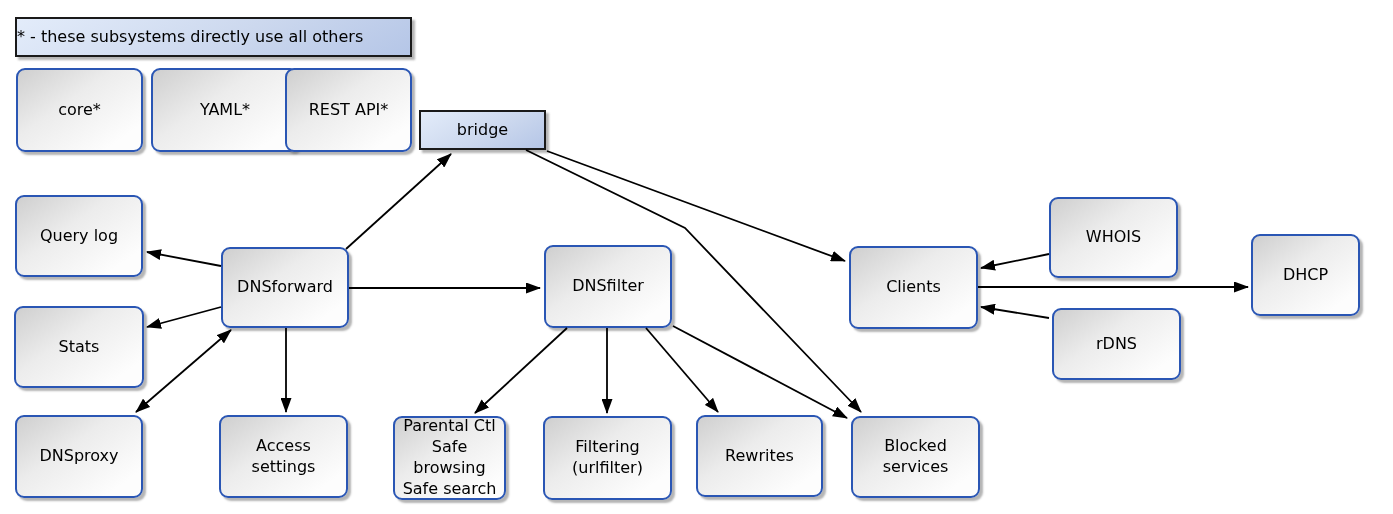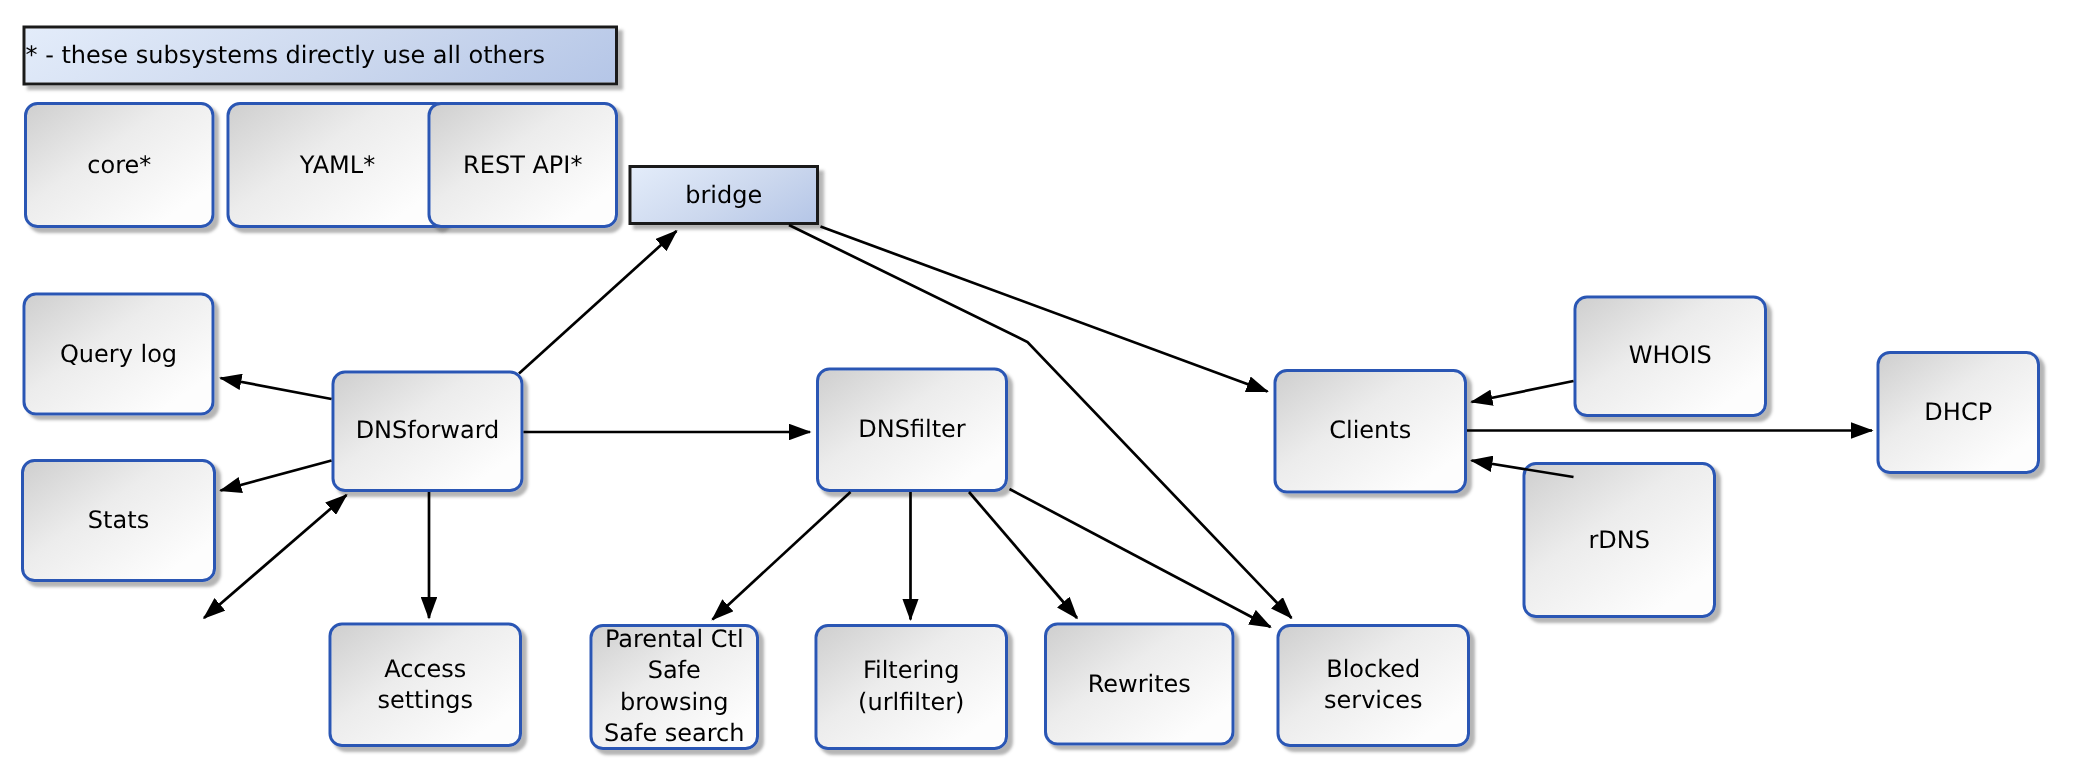--- a/index.html
+++ b/index.html
@@ -87,20 +87,21 @@
   <div class="node rounded" style="left:151px; top:68px; width:148px; height:84px;">YAML*</div>
 
   <div class="node rounded" style="left:285px; top:68px; width:127px; height:84px;">REST API*</div>
 
   <div class="node bluebox" style="left:419px; top:110px; width:127px; height:40px;">bridge</div>
 
   <div class="node rounded" style="left:15px; top:195px; width:128px; height:82px;">Query log</div>
 
   <div class="node rounded" style="left:14px; top:306px; width:130px; height:82px;">Stats</div>
 
+  <div class="node rounded" style="left:15px; top:415px; width:128px; height:83px;">DNSproxy</div>
 
   <div class="node rounded" style="left:221px; top:247px; width:128px; height:81px;">DNSforward</div>
 
   <div class="node rounded" style="left:219px; top:415px; width:129px; height:83px;">Access
 settings</div>
 
   <div class="node rounded" style="left:544px; top:245px; width:128px; height:83px;">DNSfilter</div>
 
   <div class="node rounded" style="left:393px; top:416px; width:113px; height:84px;">Parental Ctl
 Safe browsing
@@ -111,17 +112,17 @@
 
   <div class="node rounded" style="left:696px; top:415px; width:127px; height:82px;">Rewrites</div>
 
   <div class="node rounded" style="left:851px; top:416px; width:129px; height:82px;">Blocked
 services</div>
 
   <div class="node rounded" style="left:849px; top:246px; width:129px; height:83px;">Clients</div>
 
   <div class="node rounded" style="left:1049px; top:197px; width:129px; height:81px;text-align:center;">WHOIS</div>
 
-  <div class="node rounded" style="left:1015px; top:308px; width:129px; height:104px;">rDNS</div>
+  <div class="node rounded" style="left:1052px; top:308px; width:129px; height:72px;">rDNS</div>
 
   <div class="node rounded" style="left:1251px; top:234px; width:109px; height:82px;">DHCP</div>
 
 </div>
 
 </body></html>

